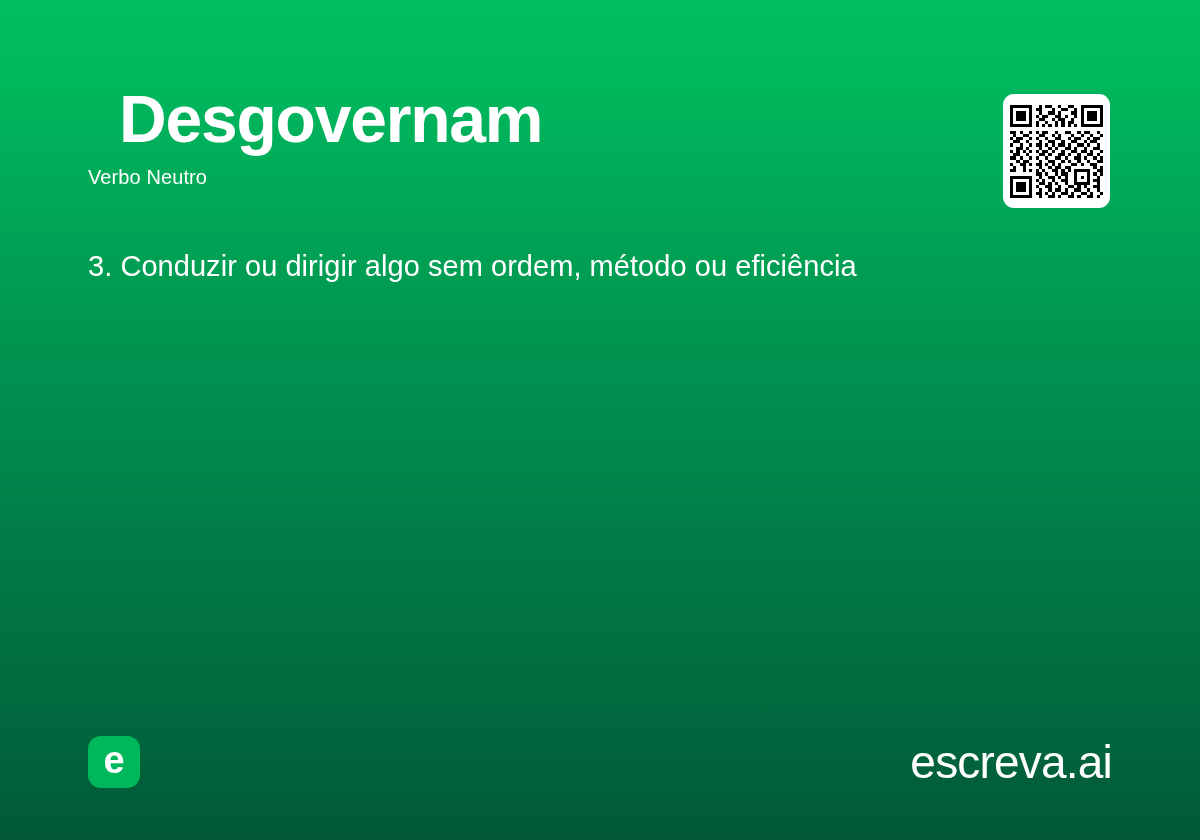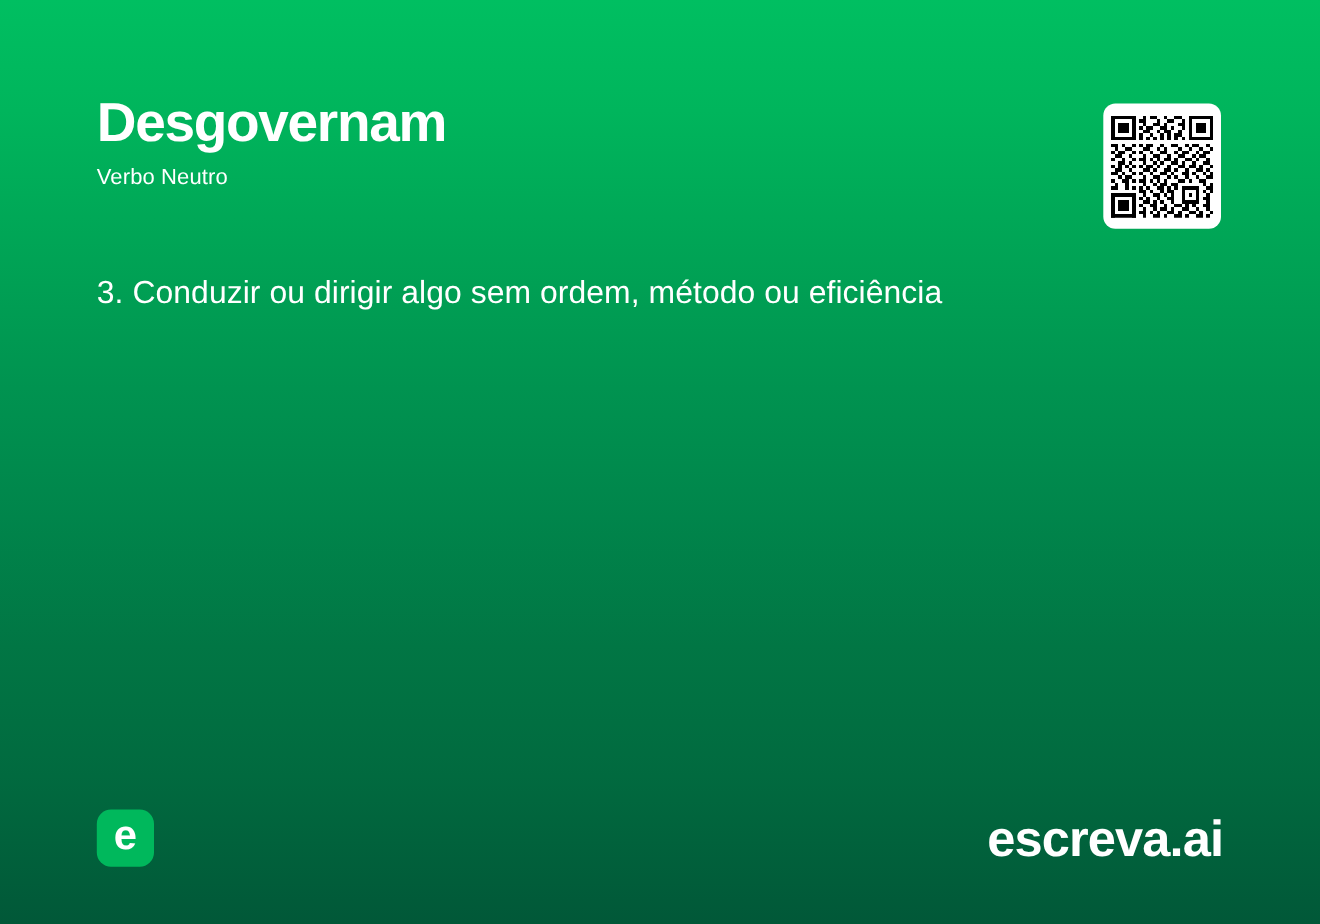--- a/index.html
+++ b/index.html
@@ -34,26 +34,27 @@
 
   
   .header {
     position:absolute;
     left:88px;
     top:86px;
     right:88px;
   }
 
   .word-title {
-    font-size:50px;
+    font-size:66px;
     font-weight:700;
     letter-spacing:-1.2px;
     line-height:1.0;
     color:#ffffff;
     white-space:nowrap;
+    margin-left:31px;
   }
 
   .word-class {
     margin-top:15px;
     font-size:20px;
     font-weight:400;
     letter-spacing:0.1px;
     line-height:1.0;
     color:#ffffff;
   }
@@ -118,21 +119,21 @@
     font-size:38px;
     font-weight:700;
     line-height:1;
     color:#ffffff;
     position:relative;
     top:-2px;
   }
 
   .brand-name {
     font-size:46px;
-    font-weight:700;
+    font-weight:400;
     letter-spacing:-0.8px;
     line-height:1;
     color:#ffffff;
     white-space:nowrap;
   }
 </style>
 </head>
 <body>
 
 <div class="card">

